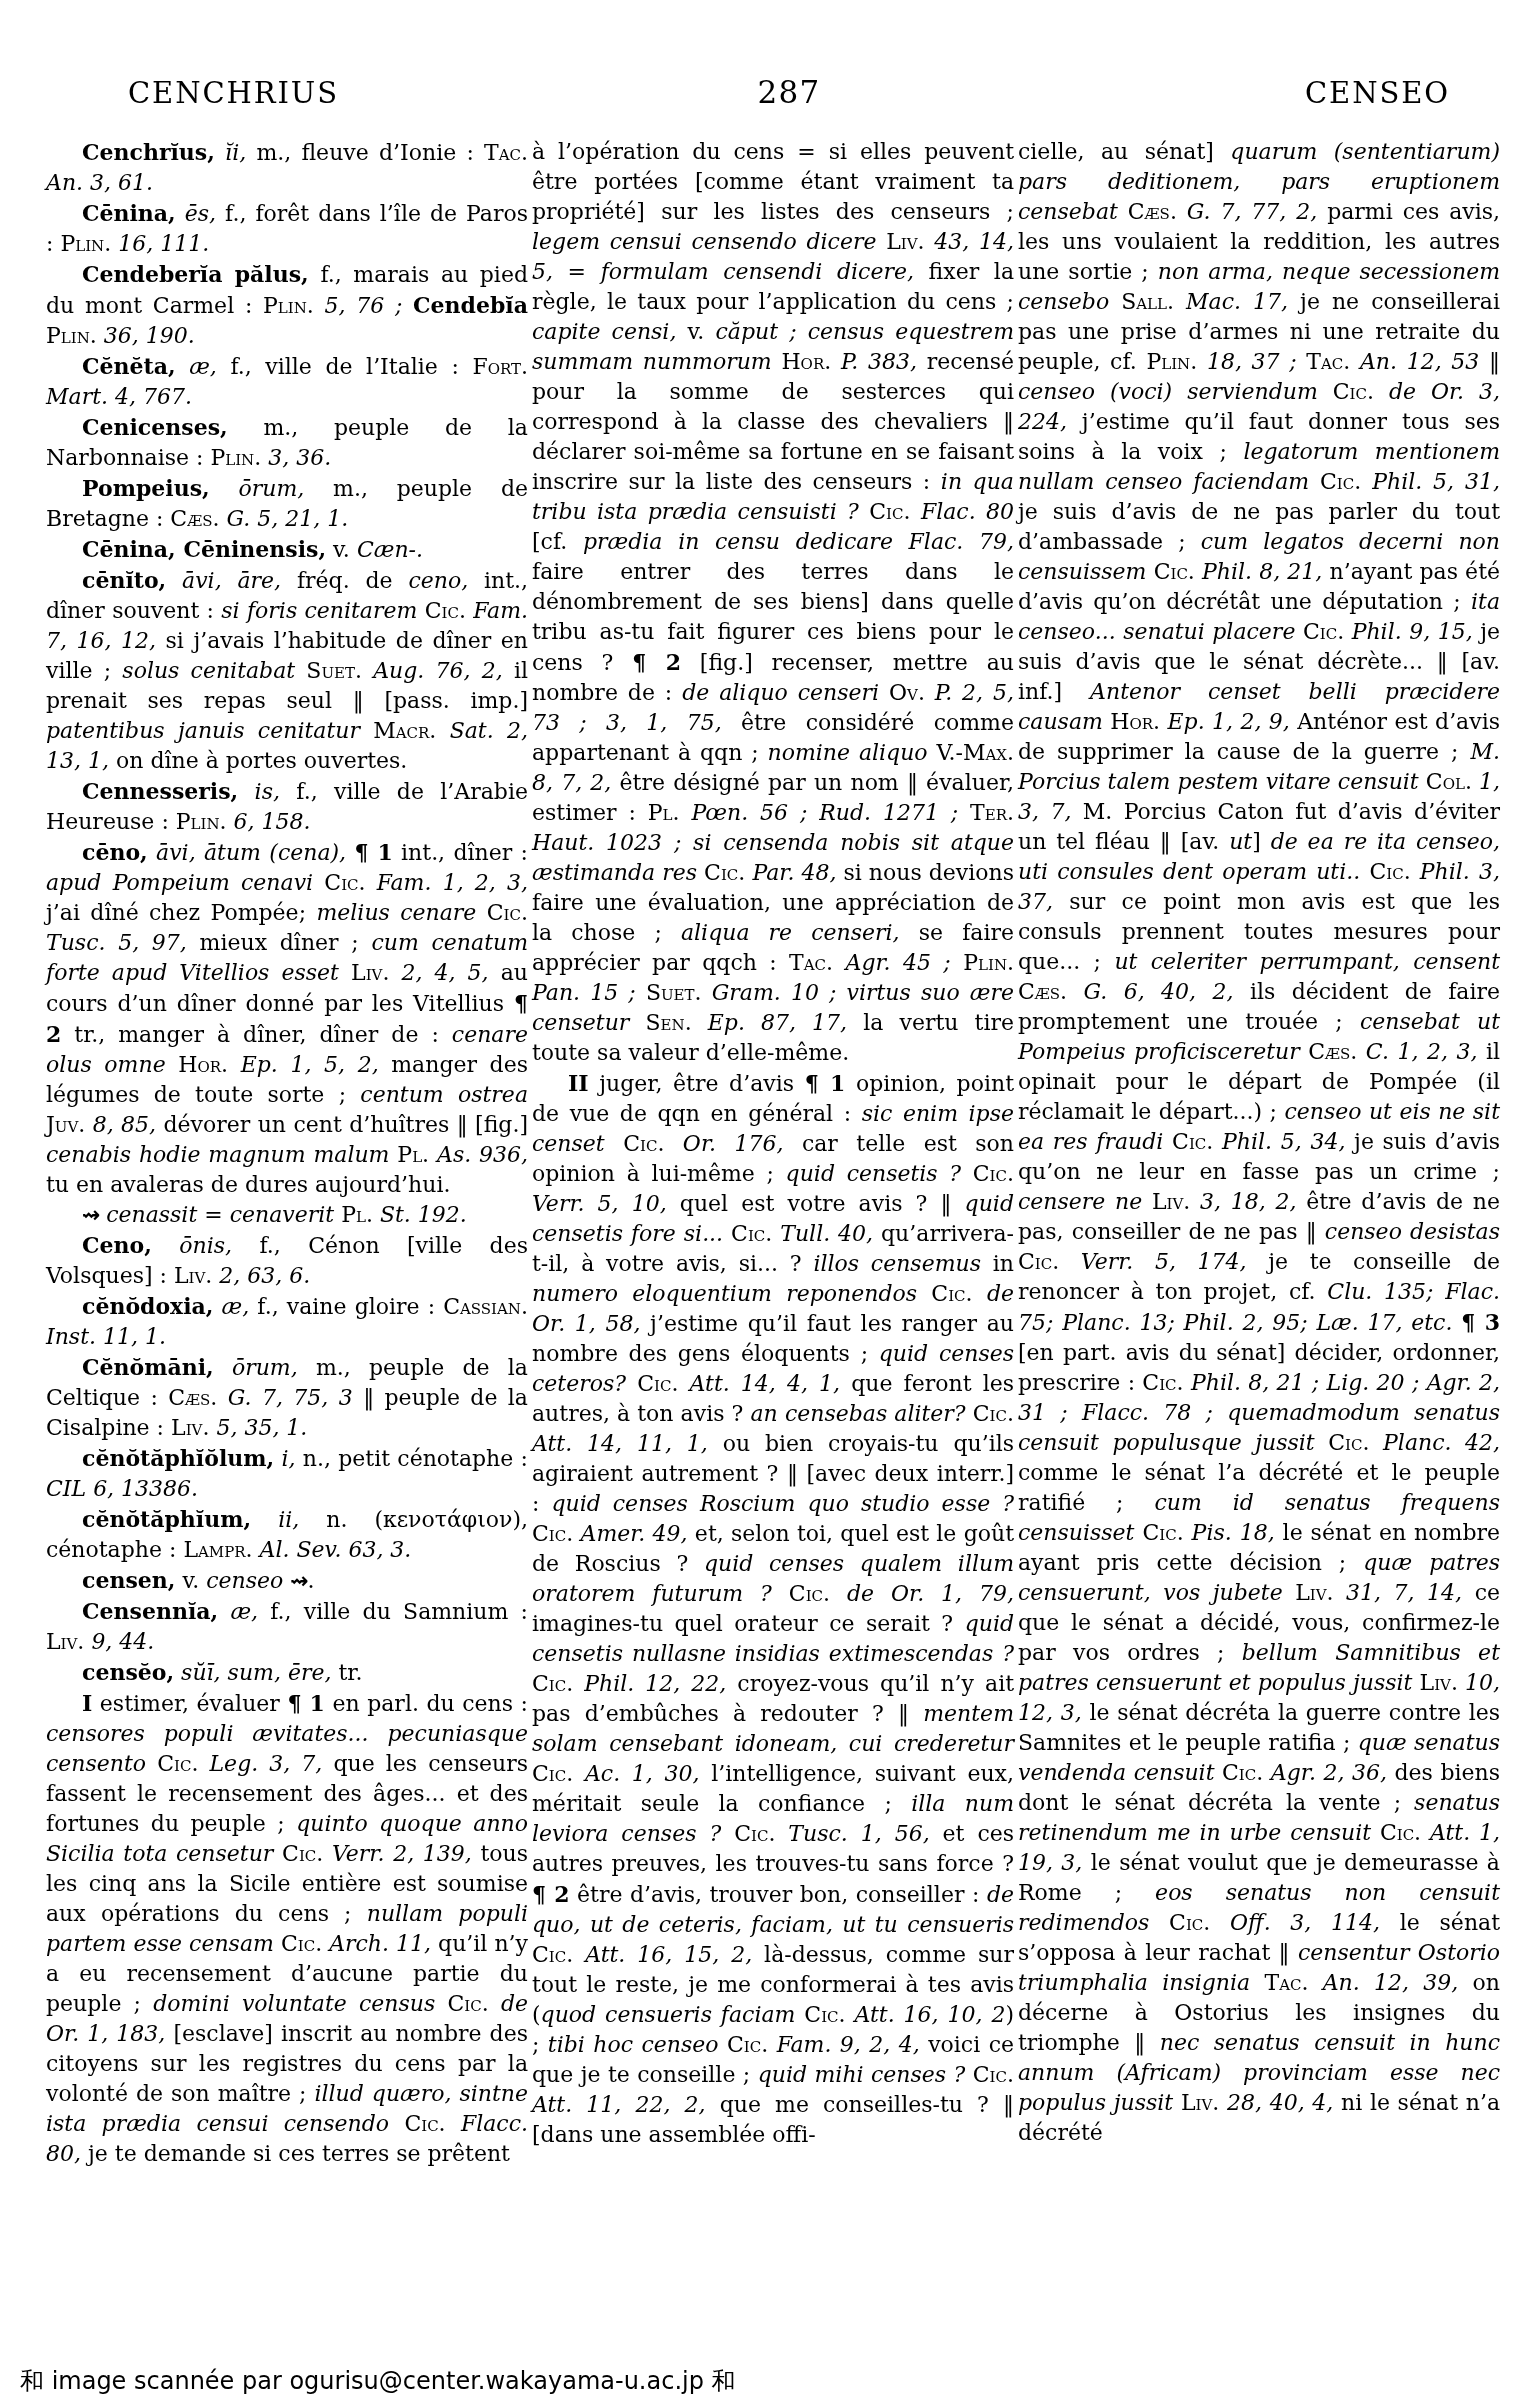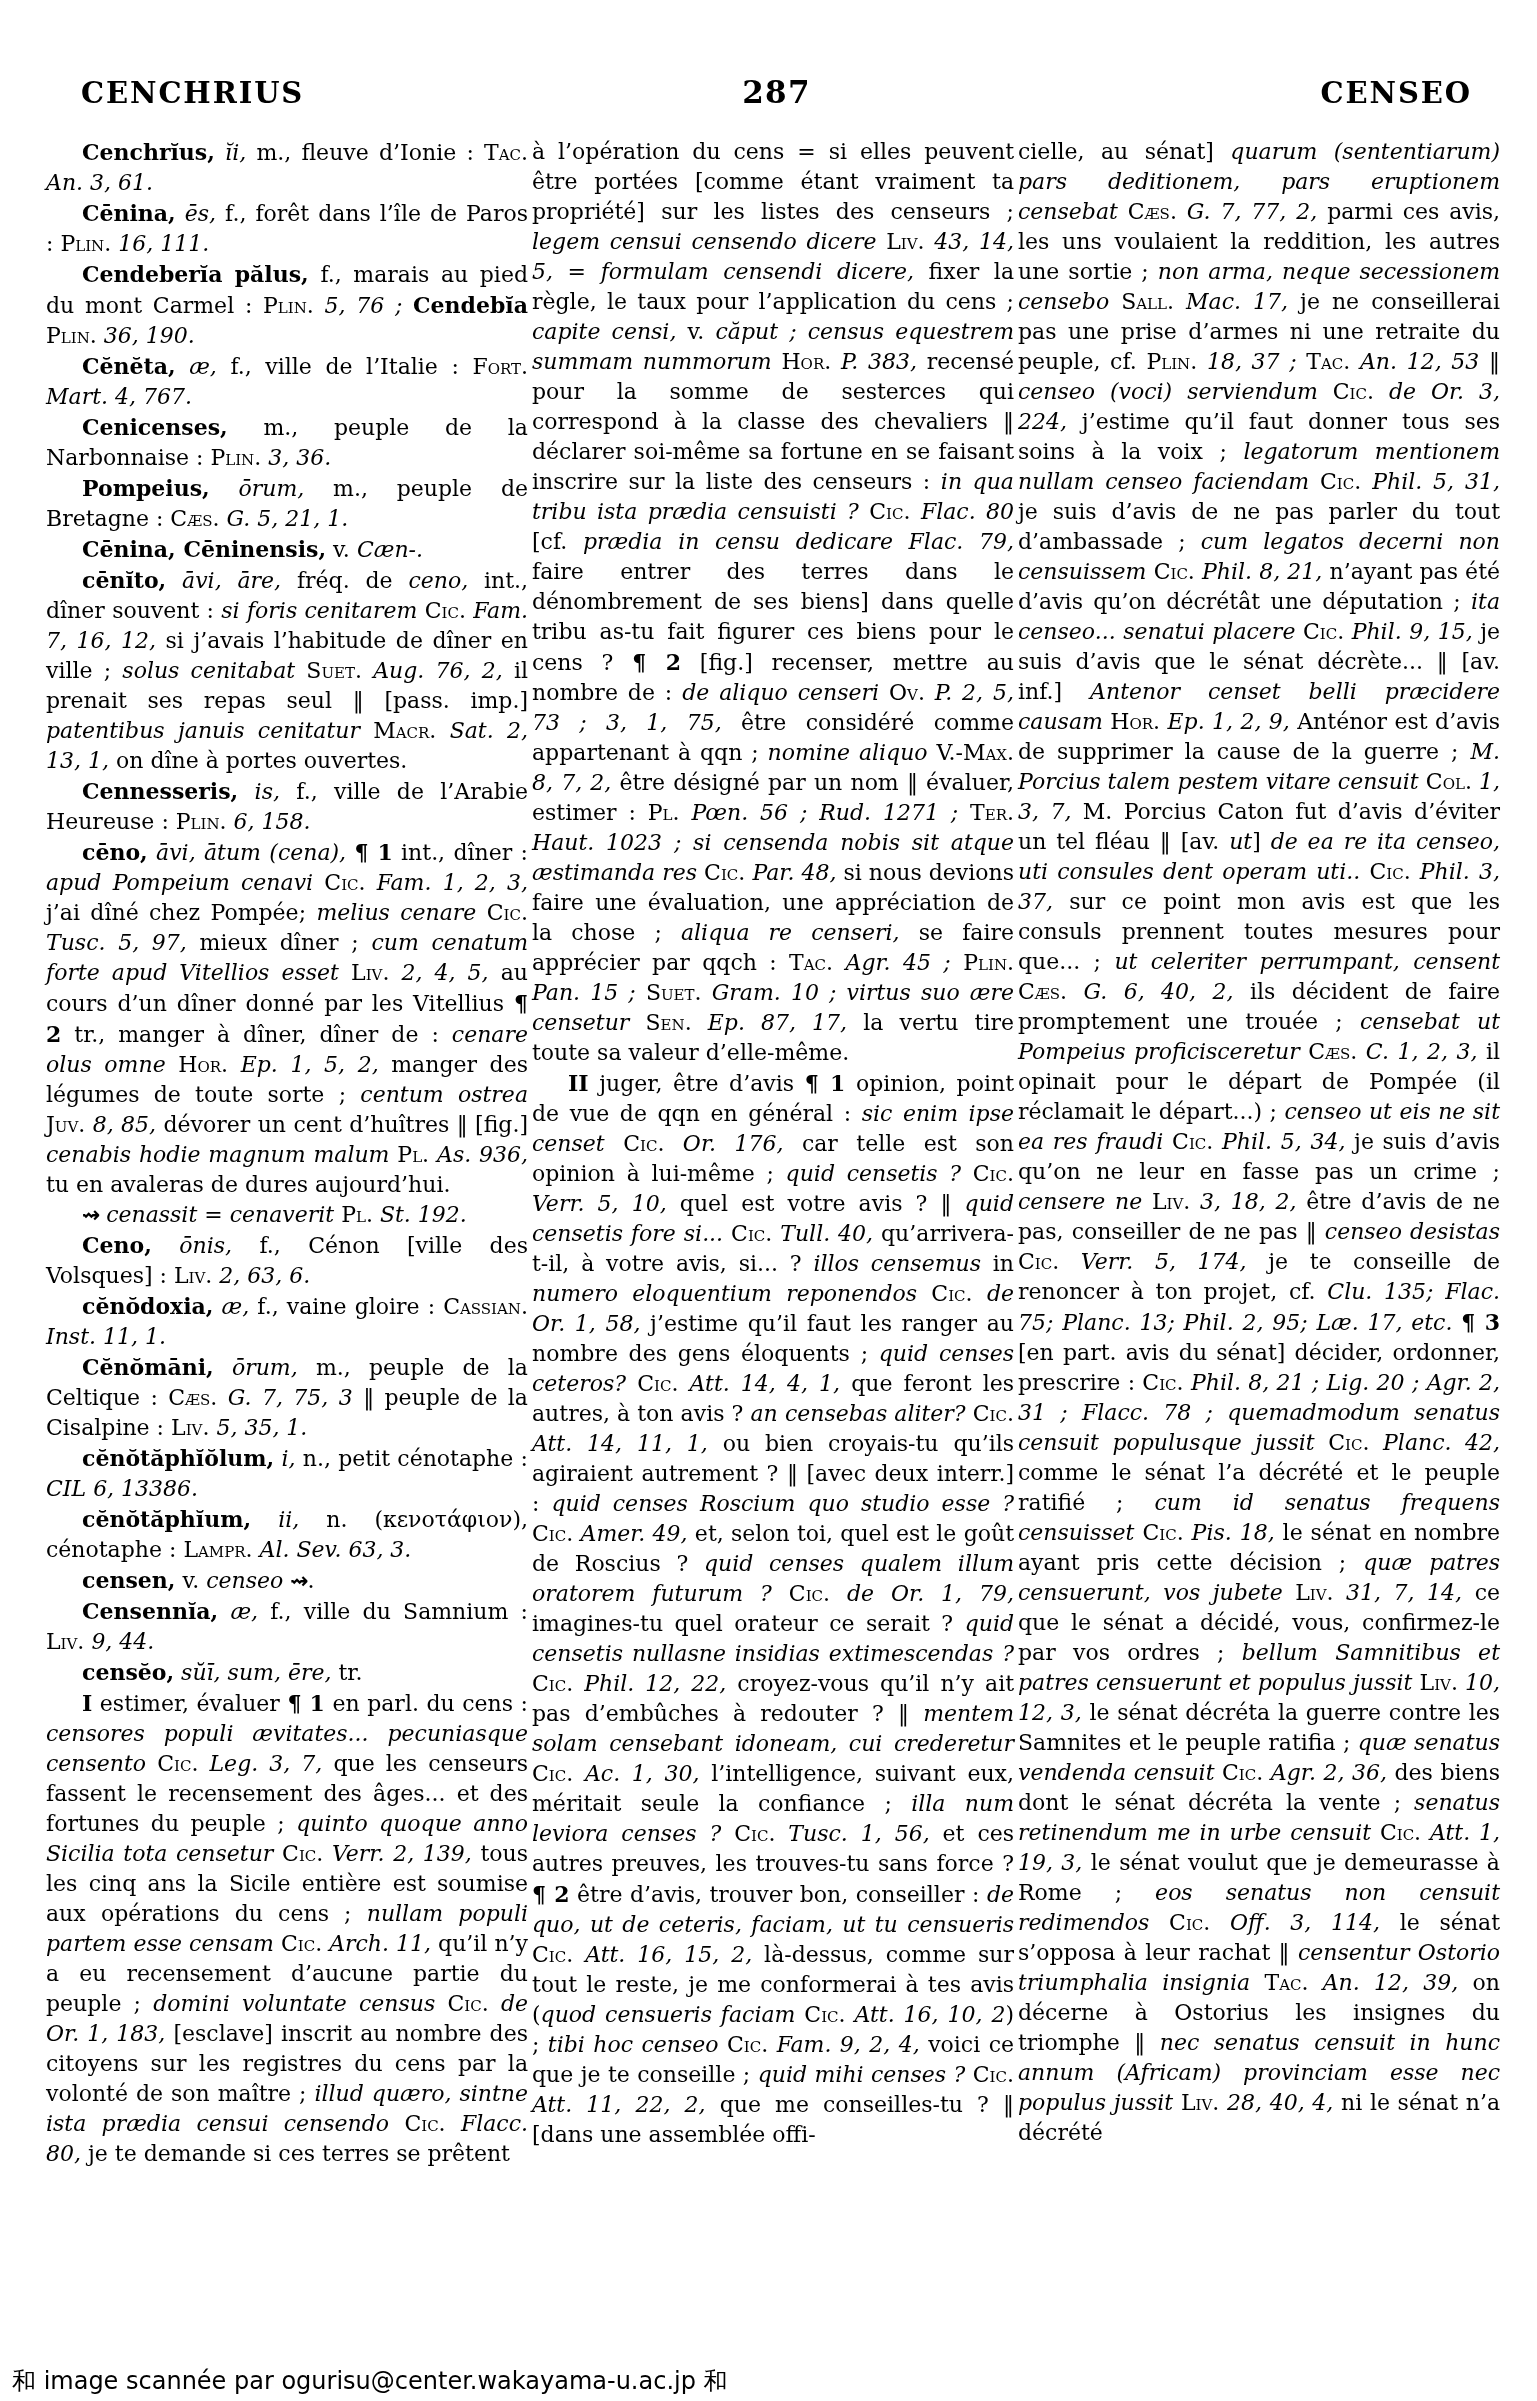--- a/index.html
+++ b/index.html
@@ -4,40 +4,40 @@
 <style>
   html,body{margin:0;padding:0;}
   body{
     width:1537px;height:2401px;
     background:#ffffff;color:#000;
     font-family:"DejaVu Serif","Liberation Serif",serif;
     position:relative;overflow:hidden;
   }
   .pagehead{
     display:flex;align-items:baseline;
-    padding:74px 65px 0 81px;
-    font-weight:bold;font-size:29px;
+    padding:74px 87px 0 81px;
+    font-weight:normal;font-size:29px;margin-left:47px;
   }
   .ph-left{width:33%;text-align:left;letter-spacing:1.9px;}
   .ph-center{width:34%;text-align:center;font-size:31px;letter-spacing:1.3px;}
   .ph-right{width:33%;text-align:right;letter-spacing:1.9px;}
   .cols{
     display:flex;gap:4px;
     padding:27px 37px 0 46px;
     height:2181px;overflow:hidden;
   }
   .col{flex:1 1 0;font-size:22px;line-height:30px;}
   .col p{margin:0;text-align:justify;}
   p.entry{text-indent:36px;}
   p.cont{text-indent:0;}
   .sc{font-variant:small-caps;}
   b{font-weight:700;}
   .arrow{font-family:"DejaVu Sans","Liberation Sans",sans-serif;font-weight:bold;letter-spacing:-1.3px;}
   .pagefoot{
-    position:absolute;left:12px;bottom:3.8px;
+    position:absolute;left:20px;bottom:3.8px;
     font-family:"DejaVu Sans","Liberation Sans",sans-serif;
     font-size:24px;white-space:nowrap;
   }
 </style>
 </head>
 <body>
 
 <div class="page">
 
   <header class="pagehead">

